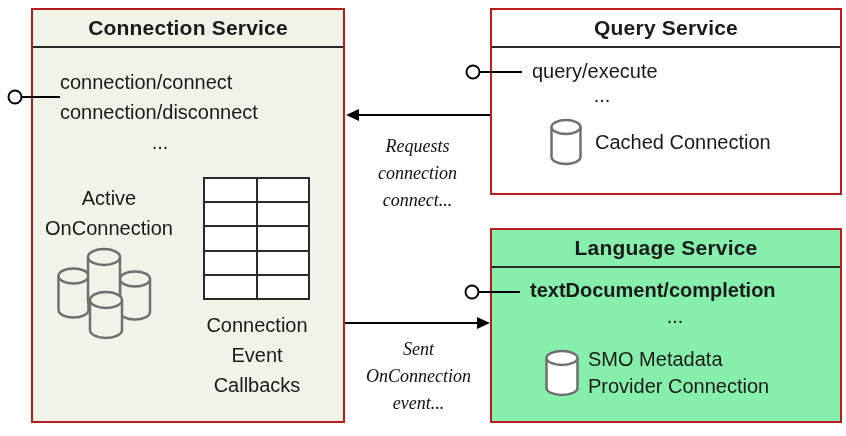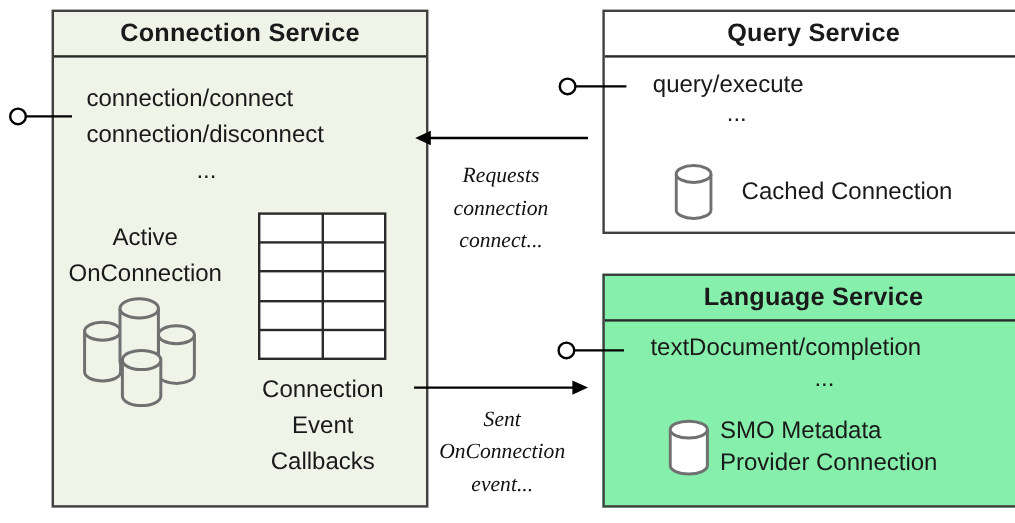--- a/index.html
+++ b/index.html
@@ -7,22 +7,21 @@
     position:relative;
     width:846px;height:436px;
     background:#ffffff;
     font-family:"Liberation Sans", sans-serif;
     color:#1a1a1a;
     overflow:hidden;
   }
   .svc-box{
     position:absolute;
     box-sizing:border-box;
-    border:2px solid #404040;
-    margin-left:12px;
+    border:2px solid #b91c1c;
   }
   #connection-box{left:31px;top:8px;width:314px;height:415px;background:#f0f3e7;}
   #query-box{left:490px;top:8px;width:352px;height:187px;background:#ffffff;}
   #language-box{left:490px;top:228px;width:352px;height:195px;background:#86efac;}
   .svc-header{
     height:36px;
     border-bottom:2px solid #2a2a2a;
     font-weight:bold;
     font-size:21px;
     display:flex;align-items:center;justify-content:center;
@@ -37,23 +36,23 @@
   #conn-table{
     position:absolute;left:170px;top:167px;width:107px;height:123px;
     display:grid;grid-template-columns:1fr 1fr;grid-auto-rows:1fr;
     gap:2px;padding:2px;background:#2a2a2a;box-sizing:border-box;
   }
   #conn-table > div{background:#ffffff;}
   #callbacks-label{position:absolute;left:150px;top:300px;width:148px;text-align:center;line-height:30px;}
   
   #query-method{position:absolute;left:40px;top:50px;}
   #query-dots{position:absolute;left:40px;top:74px;width:140px;text-align:center;}
-  #query-cache{position:absolute;left:58px;top:126px;display:flex;align-items:center;gap:24px;}
+  #query-cache{position:absolute;left:58px;top:108px;display:flex;align-items:center;gap:13px;}
   
-  #lang-method{position:absolute;left:38px;top:49px;}
+  #lang-method{position:absolute;left:38px;top:49px;font-weight:bold;}
   #lang-dots{position:absolute;left:38px;top:75px;width:290px;text-align:center;}
   #lang-cache{position:absolute;left:53px;top:116px;display:flex;align-items:center;gap:9px;}
   #lang-cache .cache-text{width:242px;line-height:27px;white-space:nowrap;}
   
   .arrow-label{
     position:absolute;width:131px;text-align:center;
     font-style:italic;font-size:18px;line-height:27px;color:#111111;font-family:Liberation Serif, serif;
   }
   #requests-label{left:352px;top:133px;}
   #sent-label{left:353px;top:336px;}

